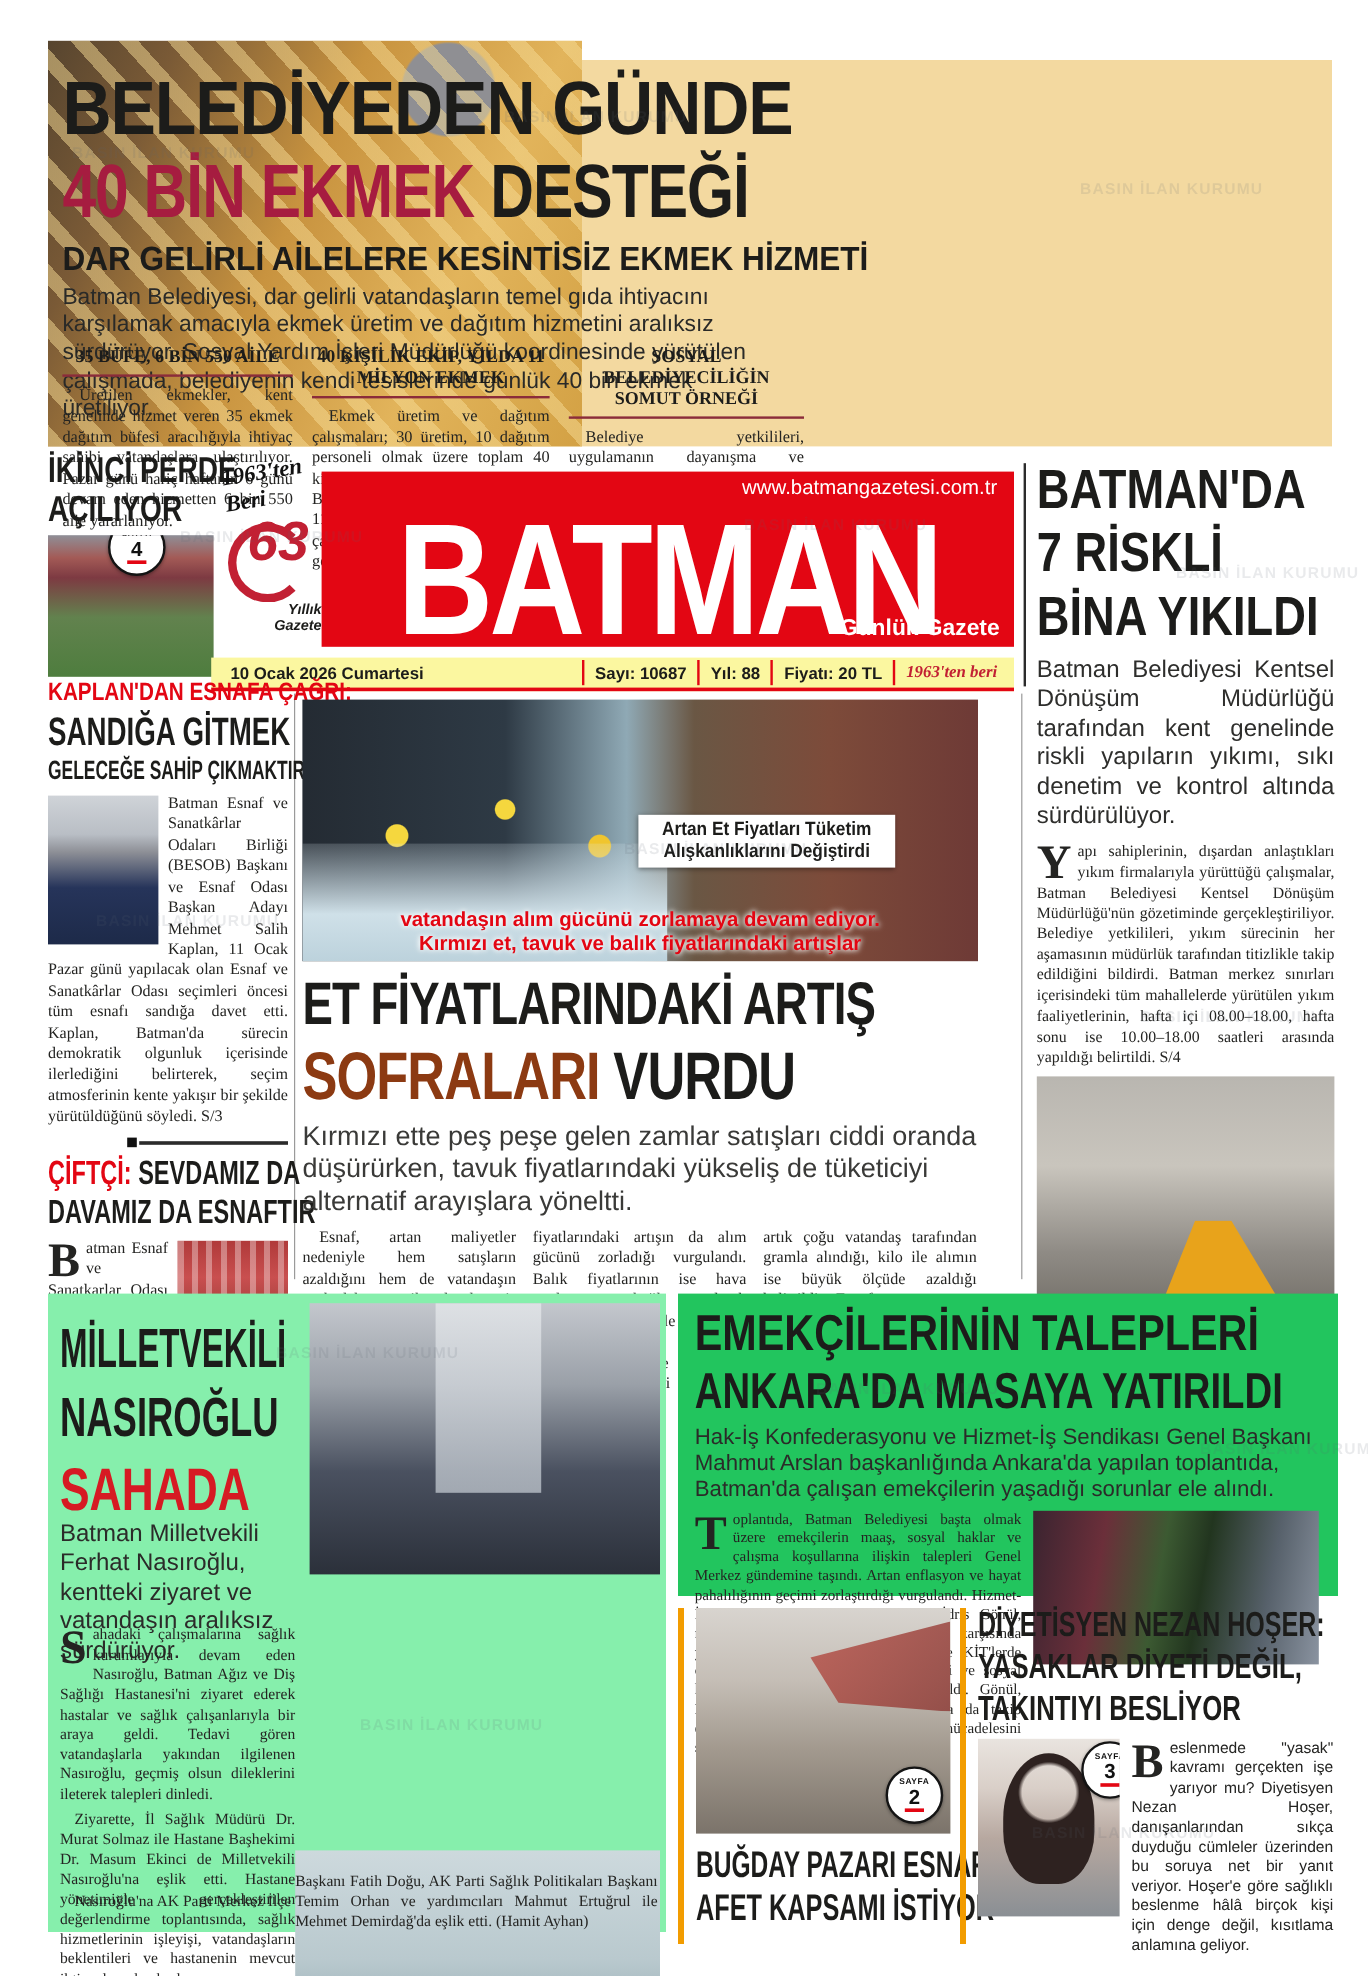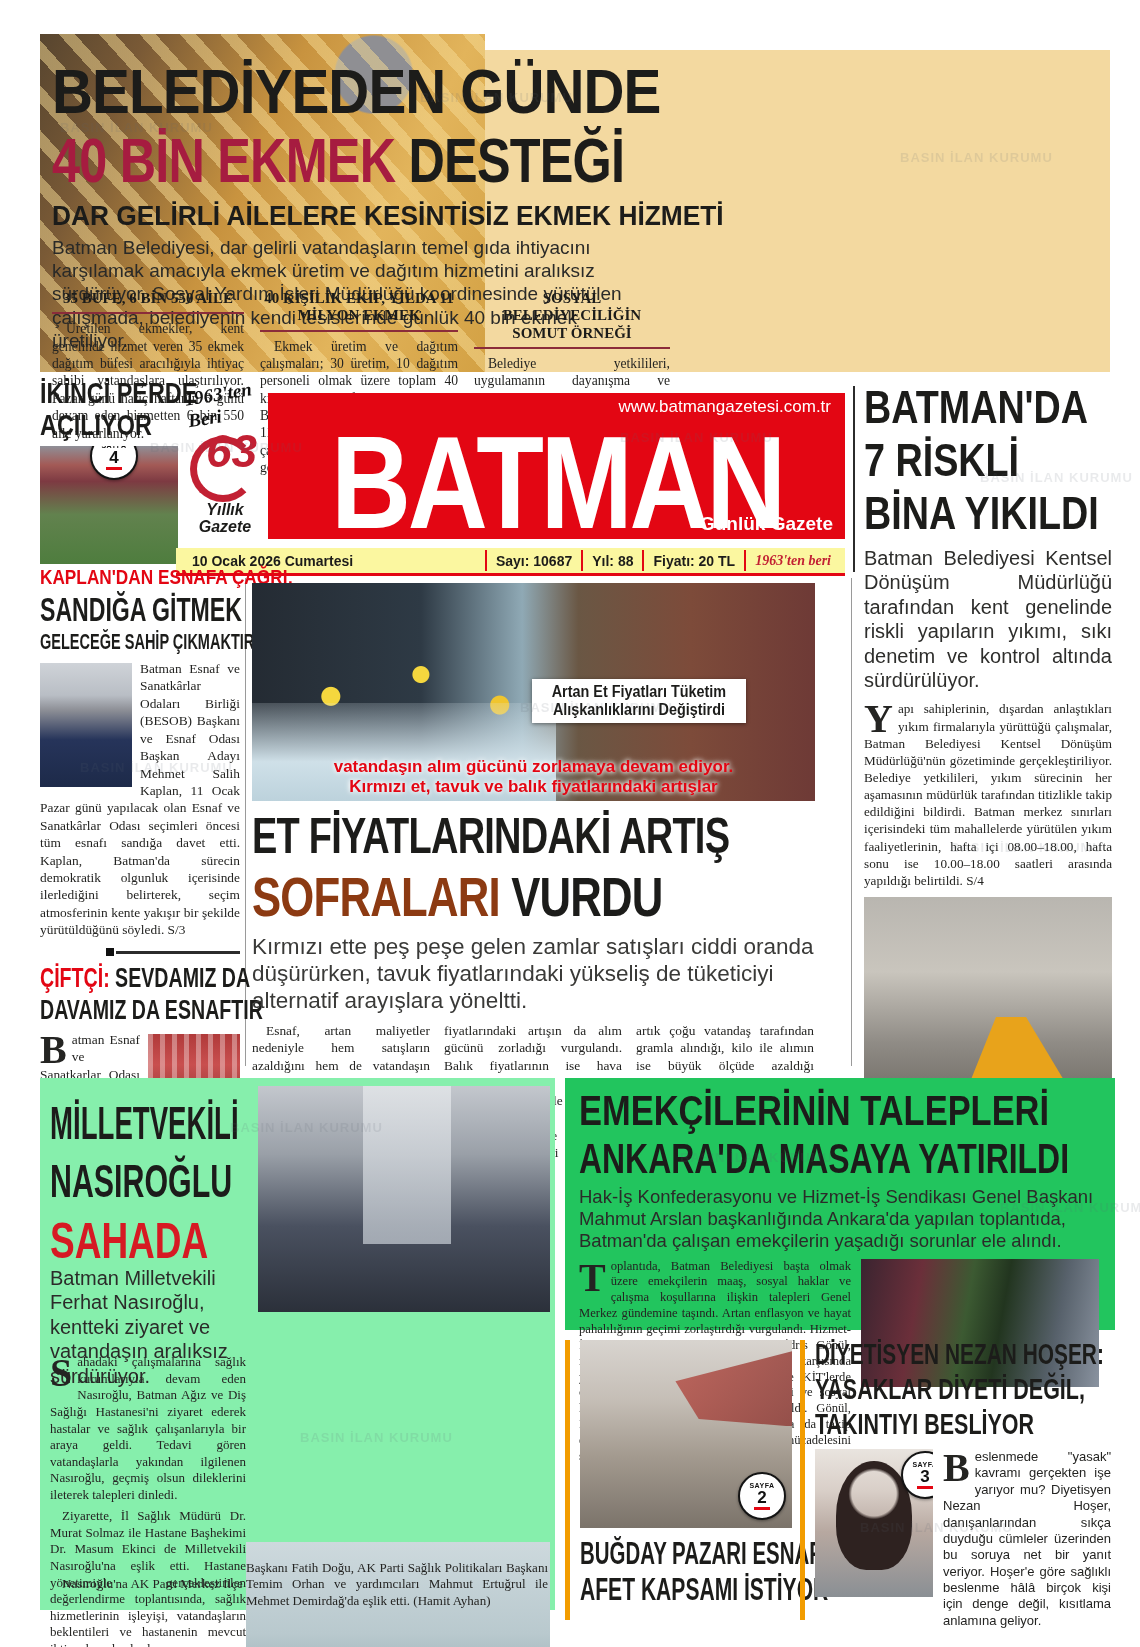--- a/index.html
+++ b/index.html
@@ -71,21 +71,21 @@
   </div>
 
   <div class="abs" style="left:186px;top:382px;width:84px;font-family:'Liberation Serif',serif;font-style:italic;
               font-weight:700;font-size:19px;transform:rotate(-9deg);color:#111;">1963'ten Beri</div>
   <div class="abs" style="left:182px;top:428px;width:86px;text-align:center;">
     <div style="position:relative;width:70px;height:70px;margin:0 auto;">
       <div style="position:absolute;left:0;top:8px;width:52px;height:52px;border:7px solid #c22033;border-radius:50%;
                   border-right-color:transparent;"></div>
       <span style="position:absolute;left:16px;top:-4px;font-size:46px;font-weight:900;font-style:italic;color:#c22033;">63</span>
     </div>
-    <div style="font-weight:700;font-style:italic;font-size:16px;line-height:1.05;margin-top:4px;">
+    <div style="font-weight:700;font-style:italic;font-size:12px;line-height:1.05;margin-top:4px;text-align:right;">
       <div>Yıllık</div>
       <div>Gazete</div>
     </div>
   </div>
 
   <div class="abs" style="left:268px;top:393px;width:577px;height:146px;background:#e30613;">
     <span style="position:absolute;top:4px;right:14px;color:#fff;font-size:17px;">www.batmangazetesi.com.tr</span>
     <span class="hl" style="position:absolute;left:50%;top:24px;transform:translateX(-50%) scaleX(.84);transform-origin:center top;
                  color:#fff;font-size:132px;letter-spacing:-4px;">BATMAN</span>
     <span style="position:absolute;bottom:4px;right:12px;color:#fff;font-size:19px;font-weight:700;">Günlük Gazete</span>

